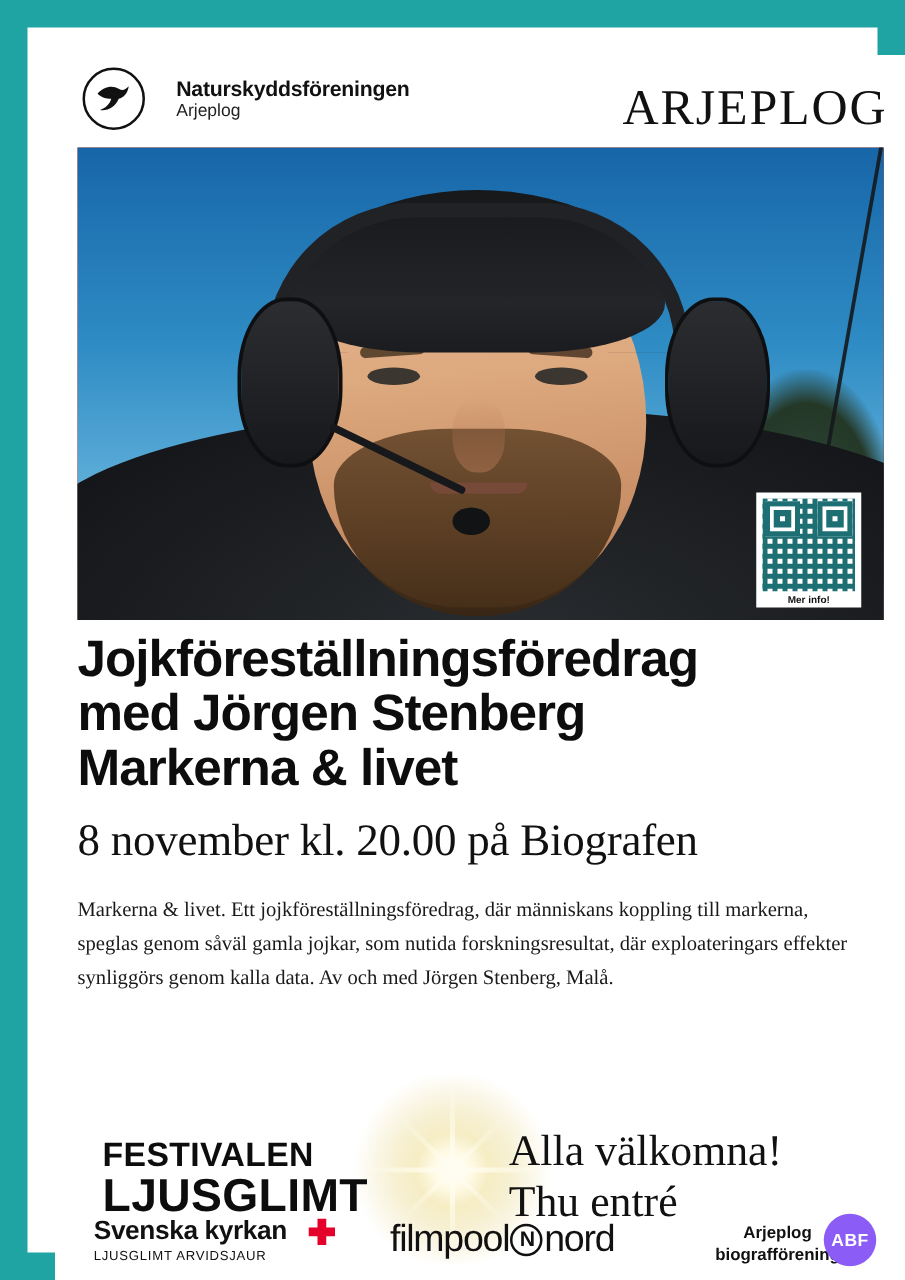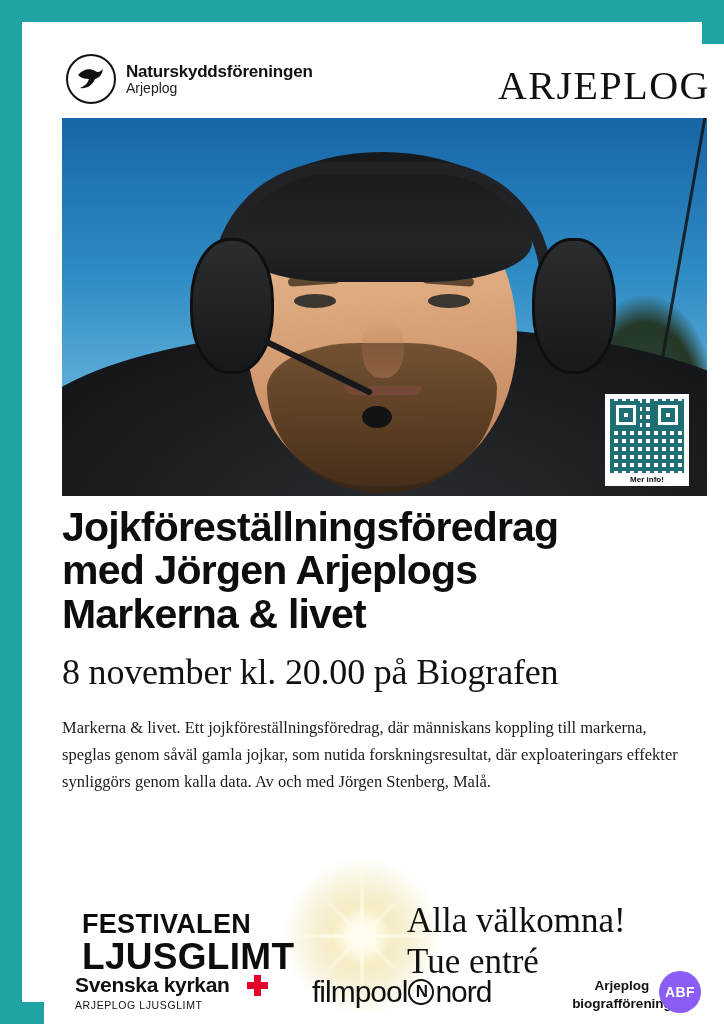--- a/index.html
+++ b/index.html
@@ -40,20 +40,21 @@
     top: 0;
     width: 680px;
     height: 74px;
   }
   .logo-wrap {
     position: absolute;
     left: 22px;
     top: 10px;
     display: flex;
     align-items: center;
+    gap: 15px;
   }
   .logo-mark {
     width: 46px;
     height: 46px;
     border-radius: 50%;
     border: 2.5px solid #111;
     position: relative;
     flex: 0 0 auto;
   }
   .logo-mark svg { position: absolute; left: 50%; top: 50%; transform: translate(-50%,-50%); }
@@ -471,49 +472,49 @@
 
       <div class="qr-box">
         <div class="qr"></div>
         <div class="qr-caption">Mer info!</div>
       </div>
     </div>
 
     <div class="content">
       <div class="headline">
         <div>Jojkföreställningsföredrag</div>
-        <div>med Jörgen Arjeplogs</div>
+        <div>med Jörgen Stenberg</div>
         <div>Markerna &amp; livet</div>
       </div>
       <div class="when">8 november kl. 20.00 på Biografen</div>
       <div class="body-text">Markerna &amp; livet. Ett jojkföreställningsföredrag, där människans koppling till markerna, speglas genom såväl gamla jojkar, som nutida forskningsresultat, där exploateringars effekter synliggörs genom kalla data. Av och med Jörgen Stenberg, Malå.</div>
     </div>
 
     <div class="festival-row">
       <div class="glow">
         <div class="core"></div>
         <div class="ray v"></div>
         <div class="ray h"></div>
         <div class="ray d1"></div>
         <div class="ray d2"></div>
       </div>
       <div class="festival-name">
         <div class="l1">FESTIVALEN</div>
         <div class="l2">LJUSGLIMT</div>
       </div>
       <div class="welcome">
         <div>Alla välkomna!</div>
-        <div>Tue entré</div>
+        <div>Thu entré</div>
       </div>
     </div>
 
     <div class="sponsors">
       <div class="sv-kyrkan">
         <div class="l1">Svenska kyrkan</div>
-        <div class="l2">ARJEPLOG  LJUSGLIMT</div>
+        <div class="l2">LJUSGLIMT  ARVIDSJAUR</div>
         <div class="sv-cross">
             <i class="v"></i>
             <i class="h"></i>
           </div>
       </div>
 
       <div class="filmpool">
         <span>filmpool</span>
         <span class="n-circle">N</span>
         <span>nord</span>

